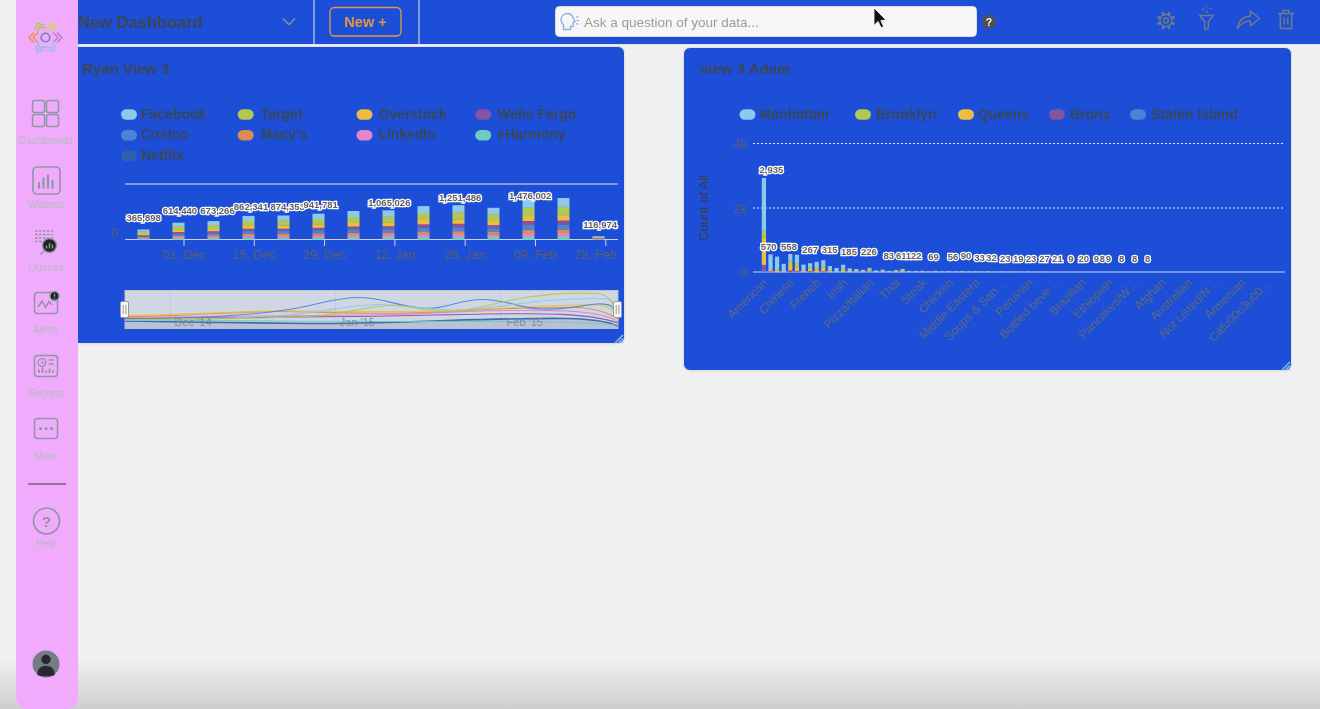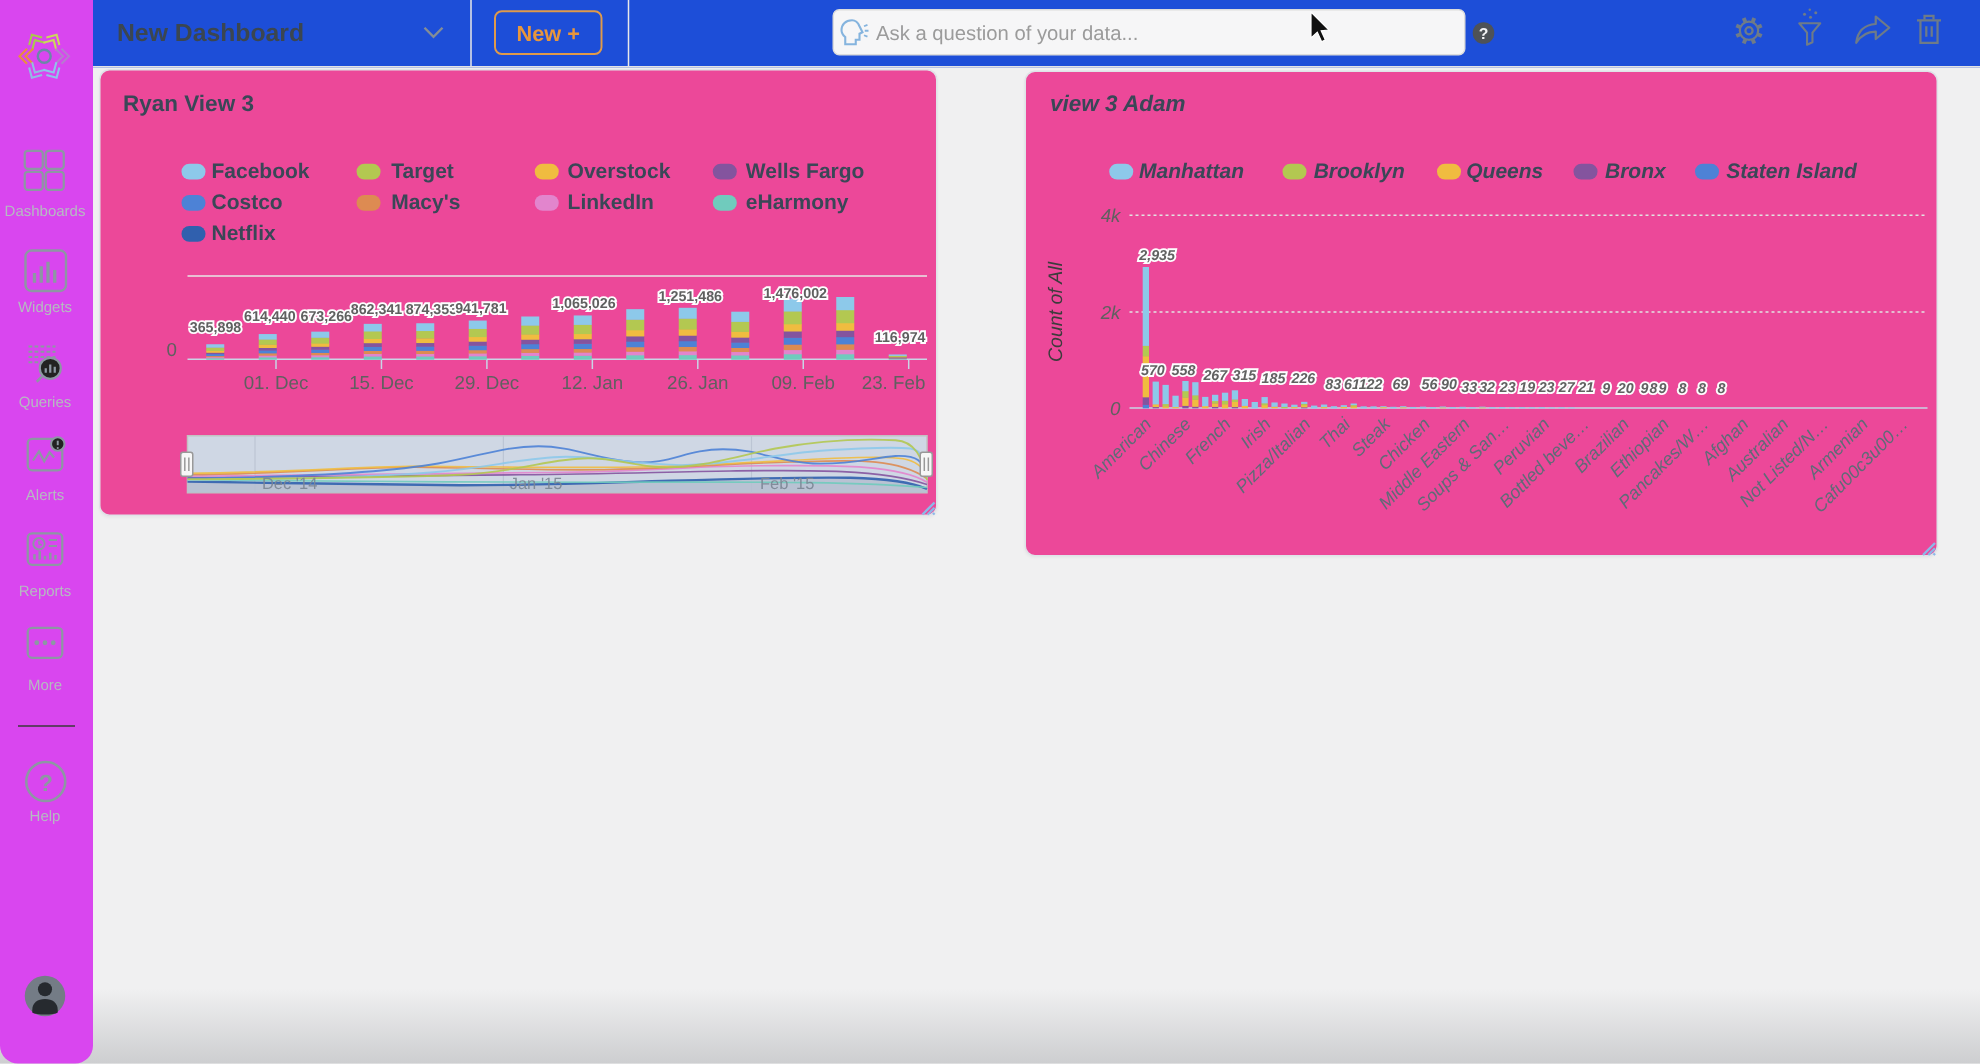--- a/index.html
+++ b/index.html
@@ -1,23 +1,23 @@
 <!DOCTYPE html>
 <html><head>
 <meta charset="utf-8">
 <style>
 * { margin:0; padding:0; box-sizing:border-box; }
 html,body { width:1320px; height:709px; overflow:hidden; font-family:"Liberation Sans",sans-serif; background:#f0f0f1; }
 #main { position:absolute; left:62px; top:45px; width:1258px; height:664px; background:#f0f0f1; }
 #botshade { position:absolute; left:0; top:659px; width:1320px; height:50px; background:linear-gradient(to bottom, rgba(208,209,211,0) 0%, rgba(205,206,208,0.55) 55%, #cdced0 100%); z-index:5; }
-#sidebar { position:absolute; left:0; top:0; width:62px; height:709px; background:#d946ef; border-radius:0 0 12px 12px; z-index:6; }
+#sidebar { position:absolute; left:16px; top:0; width:62px; height:709px; background:#f0abfc; border-radius:0 0 12px 12px; z-index:6; }
 #topbar { position:absolute; left:62px; top:0; width:1258px; height:45px; background:#1d4ed8; border-bottom:1px solid #e3e3e4; z-index:4; }
-.card { position:absolute; background:#ec4899; border:1px solid #dfe3e8; border-radius:7px; box-shadow:0 1px 2px rgba(0,0,0,0.04); z-index:3; }
+.card { position:absolute; background:#1d4ed8; border:1px solid #dfe3e8; border-radius:7px; box-shadow:0 1px 2px rgba(0,0,0,0.04); z-index:3; }
 #card1 { left:4px; top:1px; width:559px; height:298px; }
-#card2 { left:621px; top:2px; width:609px; height:324px;font-style:italic; }
+#card2 { left:621px; top:2px; width:609px; height:324px; }
 </style>
 </head>
 <body>
 <div id="botshade"></div>
 <div id="topbar">
     <svg width="1258" height="45" viewBox="62 0 1258 45" style="position:absolute;left:0;top:0;font-family:'Liberation Sans',sans-serif">
 <text x="78" y="27.5" font-size="16.5" font-weight="bold" fill="#3b4650">New Dashboard</text>
 <path d="M283,18.5 L289,24.5 L295,18.5" fill="none" stroke="#848d96" stroke-width="1.6"></path>
 <line x1="314" y1="0" x2="314" y2="44" stroke="#e9e9e9" stroke-width="1"></line>
 <line x1="419" y1="0" x2="419" y2="44" stroke="#e9e9e9" stroke-width="1"></line>

